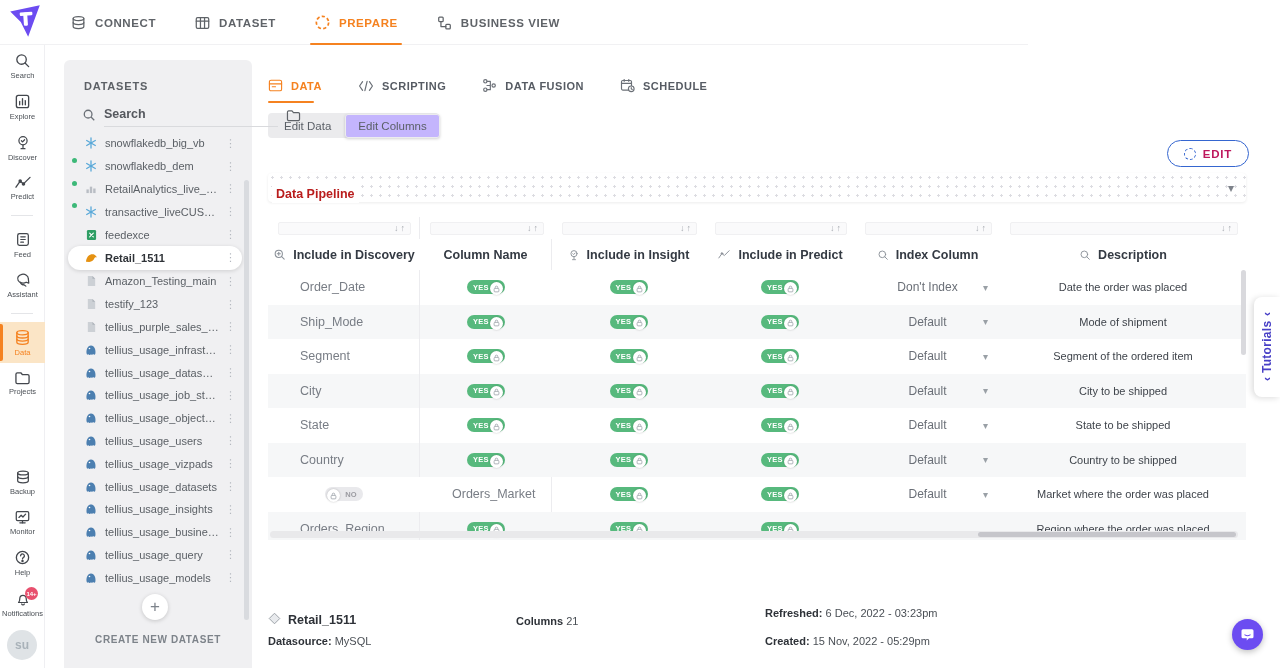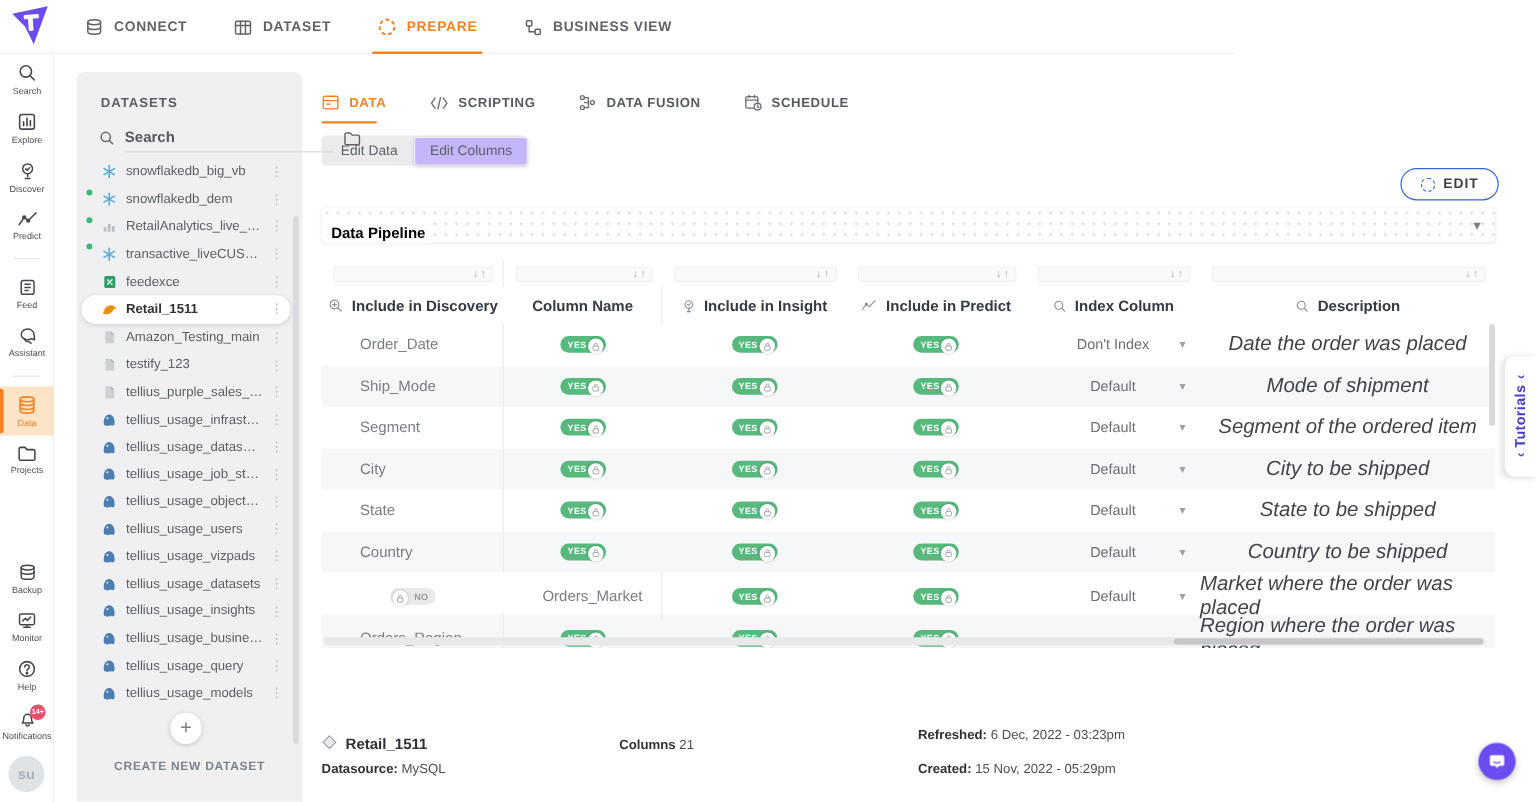--- a/index.html
+++ b/index.html
@@ -73,49 +73,49 @@
   .mtab.active::after { content:""; position:absolute; left:0; width:46px; bottom:0; height:2.5px;
     background:#F58220; border-radius:2px; }
 
   .segmented { position:absolute; left:268px; top:113px; height:25px; background:#ebebed;
     border-radius:4px; display:flex; align-items:center; padding:0 2px; }
   .seg { font-size:11.5px; color:#5a5f66; padding:4px 14px; border-radius:3px; cursor:pointer; white-space:nowrap; }
   .seg.selected { background:#c4b5fd; box-shadow:0 1px 3px rgba(0,0,0,.18); border:1px solid #ececee;
     padding:5px 12px; margin-right:-3px; }
 
   .edit-btn { position:absolute; left:1167px; top:140px; width:82px; height:27px; border:1.5px solid #3566D0;
-    border-radius:14px; background:#fff; color:#404040; display:flex; align-items:center; justify-content:center;
+    border-radius:14px; background:#fff; color:#be185d; display:flex; align-items:center; justify-content:center;
     gap:7px; cursor:pointer; }
   .edit-btn .dash-circle { width:12px; height:12px; border:1.5px dashed #3566D0; border-radius:50%; }
   .edit-btn .eb-label { font-size:11.5px; font-weight:bold; letter-spacing:.8px; }
 
   .pipeline { position:absolute; left:268px; top:173px; width:978px; height:29px; background:#fff;
     background-image:radial-gradient(#dcdce1 1px, transparent 1.2px); background-size:9px 9px;
     border-radius:4px; box-shadow:0 1px 3px rgba(0,0,0,.08); display:flex; align-items:center; cursor:pointer; }
-  .pipeline .pl-label { font-size:12.5px; font-weight:bold; color:#000000; background:#fff; padding:2px 4px; margin-left:4px;margin-top:12px; }
+  .pipeline .pl-label { font-size:12.5px; font-weight:bold; color:#b91c1c; background:#fff; padding:2px 4px; margin-left:4px;margin-top:12px; }
   .pipeline .pl-chev { margin-left:auto; margin-right:12px; color:#7d828a; font-size:12px; }
 
   
   .tablewrap { position:absolute; left:268px; top:217px; width:978px; height:323px; overflow:hidden; background:#fff; }
   .tgrid { display:grid; grid-template-columns:152px 132px 153px 150px 145px 246px; align-items:center; }
   .frow { height:22px; }
   .fcell { display:flex; align-items:center; height:100%; padding:0 8px 0 10px; }
   .fbox { flex:1; height:13px; background:#fafafb; border:1px solid #f0f0f2; border-radius:2px;
     display:flex; align-items:center; justify-content:flex-end; padding-right:3px; }
   .arrows { font-size:9px; color:#a9adb3; letter-spacing:2px; cursor:pointer; }
   .hrow { height:31px; }
   .hcell { display:flex; align-items:center; justify-content:center; gap:7px; font-size:12.5px;
     font-weight:bold; color:#343a43; height:100%; }
   .hcell .hico { color:#8a9098; display:flex; }
   .col1 { border-right:1px solid #ececef; }
   .trow { height:34.5px; }
   .trow.alt { background:#f6f7f8; }
   .c { display:flex; align-items:center; justify-content:center; height:100%; }
   .c.name { justify-content:flex-start; padding-left:32px; font-size:12.5px; color:#787d85; }
-  .c.desc { font-size:17px; color:#3f444b; text-align:left;font-style:italic; }
+  .c.desc { font-size:11px; color:#3f444b; text-align:right; }
   .c.idx { position:relative; font-size:12px; color:#6a6f77; cursor:pointer; }
   .c.idx .chev { position:absolute; right:12px; color:#9aa0a6; font-size:10px; }
 
   .tg { width:38px; height:14px; border-radius:9px; display:flex; align-items:center; position:relative; cursor:pointer; }
   .tg.yes { background:#57B97D; justify-content:flex-start; }
   .tg.yes .tglab { color:#fff; font-size:7.5px; font-weight:bold; margin-left:6px; letter-spacing:.3px; }
   .tg.no { background:#e9e9ec; justify-content:flex-end; }
   .tg.no .tglab { color:#9b9ba1; font-size:7.5px; font-weight:bold; margin-right:6px; letter-spacing:.3px; }
   .knob { position:absolute; top:2px; width:13px; height:13px; border-radius:50%; background:#fff;
     box-shadow:0 0 2px rgba(0,0,0,.25); display:flex; align-items:center; justify-content:center; color:#9aa0a6; }

